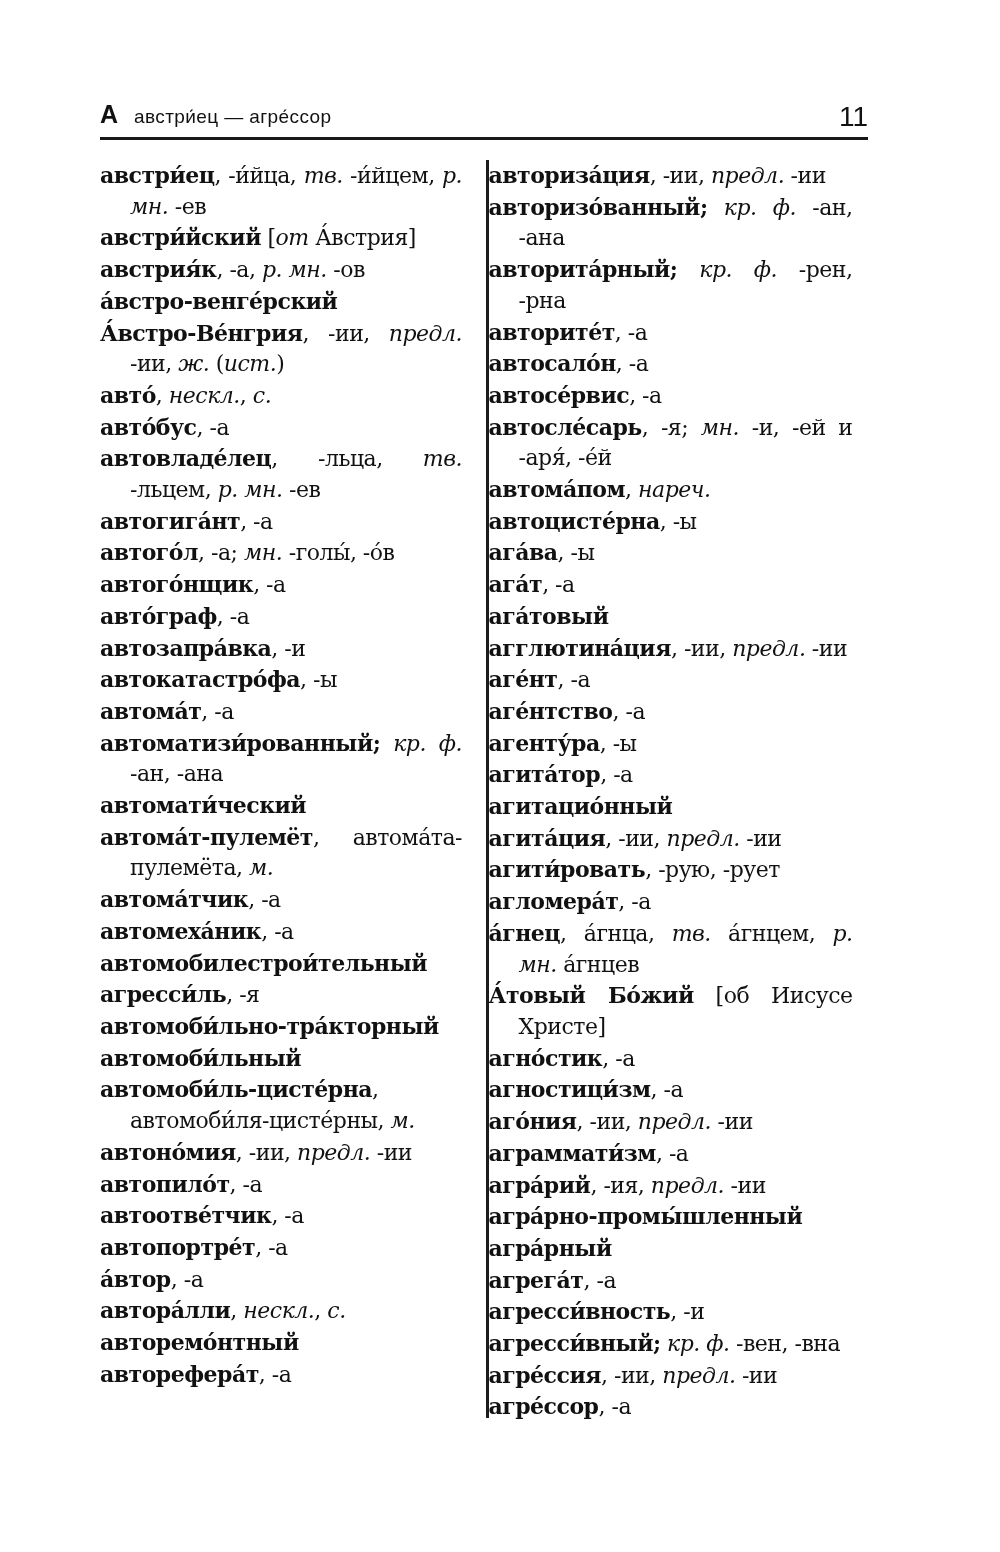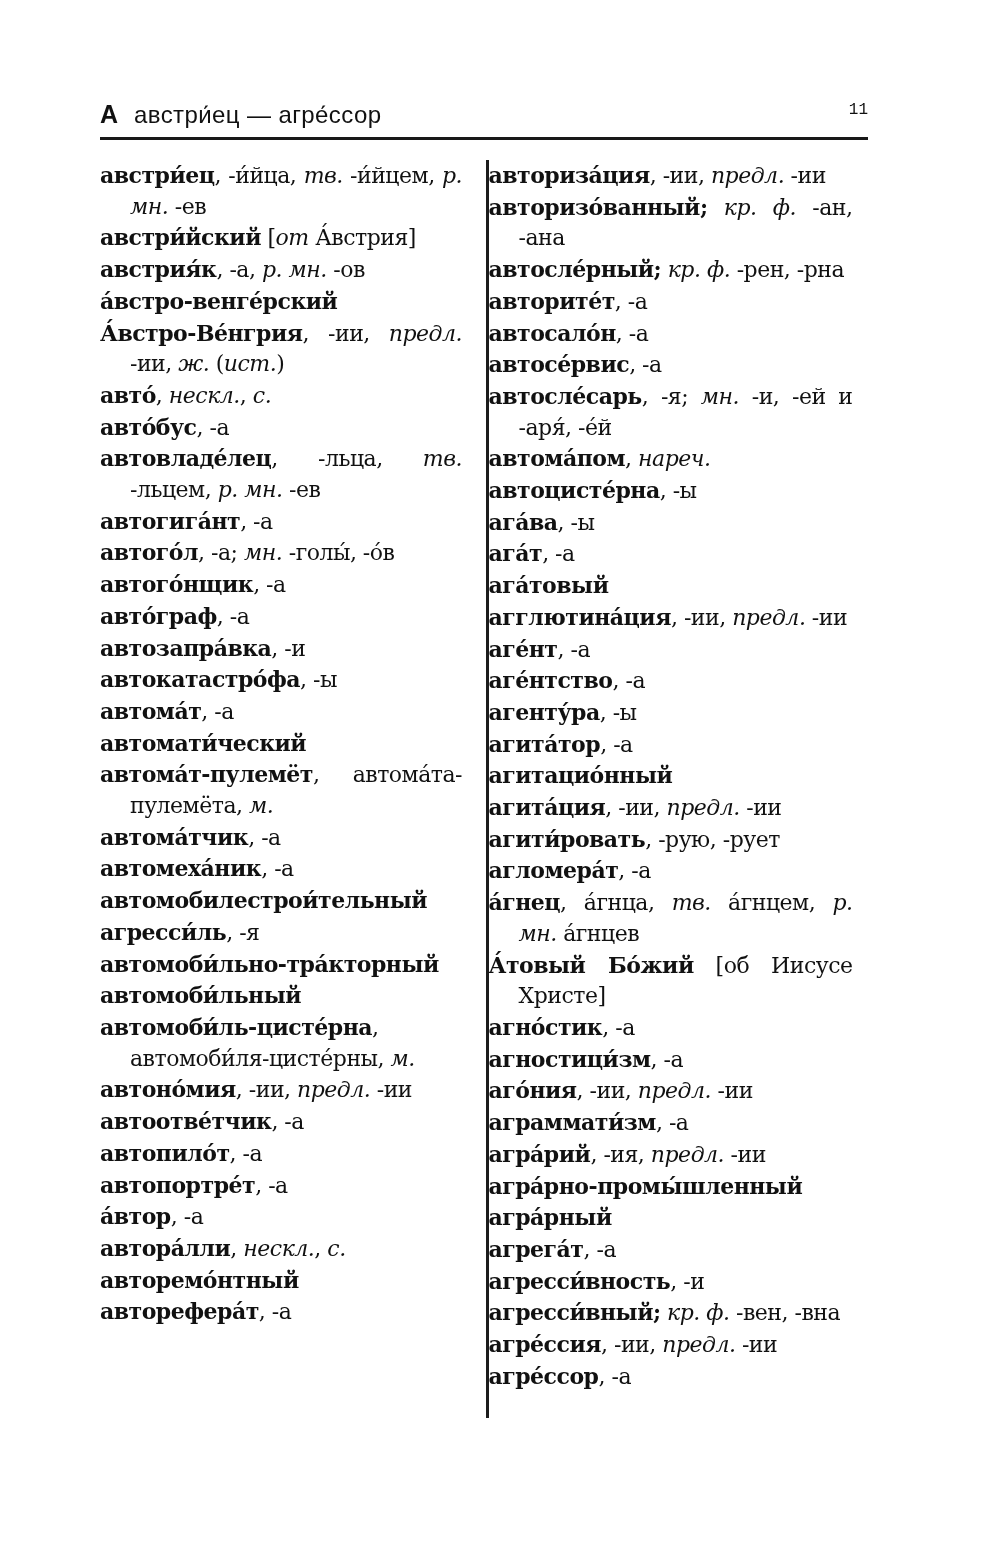--- a/index.html
+++ b/index.html
@@ -19,30 +19,29 @@
     top: 100px;
     width: 768px;
     height: 32px;
     font-family: "Liberation Sans", sans-serif;
   }
   .header .letter {
     font-weight: bold;
     font-size: 25px;
   }
   .header .range {
-    font-size: 24px;
+    font-size: 19px;
     margin-left: 16px;
     letter-spacing: 0.4px;
   }
   .header .pageno {
     position: absolute;
     right: 0;
     top: 1px;
-    font-size: 16px;
-    font-family: Liberation Mono, monospace;
+    font-size: 28px;
   }
   .rule {
     position: absolute;
     left: 100px;
     top: 137px;
     width: 768px;
     height: 3px;
     background: #181818;
   }
   .columns {
@@ -94,43 +93,44 @@
         <p class="entry"><span class="seg-b">авто́</span><span class="seg-n">, </span><span class="seg-i">нескл.</span><span class="seg-n">, </span><span class="seg-i">с.</span></p>
         <p class="entry"><span class="seg-b">авто́бус</span><span class="seg-n">, -а</span></p>
         <p class="entry"><span class="seg-b">автовладе́лец</span><span class="seg-n">, -льца, </span><span class="seg-i">тв.</span><span class="seg-n"> -льцем, </span><span class="seg-i">р. мн.</span><span class="seg-n"> -ев</span></p>
         <p class="entry"><span class="seg-b">автогига́нт</span><span class="seg-n">, -а</span></p>
         <p class="entry"><span class="seg-b">автого́л</span><span class="seg-n">, -а; </span><span class="seg-i">мн.</span><span class="seg-n"> -голы́, -о́в</span></p>
         <p class="entry"><span class="seg-b">автого́нщик</span><span class="seg-n">, -а</span></p>
         <p class="entry"><span class="seg-b">авто́граф</span><span class="seg-n">, -а</span></p>
         <p class="entry"><span class="seg-b">автозапра́вка</span><span class="seg-n">, -и</span></p>
         <p class="entry"><span class="seg-b">автокатастро́фа</span><span class="seg-n">, -ы</span></p>
         <p class="entry"><span class="seg-b">автома́т</span><span class="seg-n">, -а</span></p>
+        <p class="entry"><span class="seg-b">автоматизи́рованный;</span><span class="seg-n"> </span><span class="seg-i">кр. ф.</span><span class="seg-n"> -ан, -ана</span></p>
         <p class="entry"><span class="seg-b">автомати́ческий</span></p>
         <p class="entry"><span class="seg-b">автома́т-пулемёт</span><span class="seg-n">, автома́та-пулемёта, </span><span class="seg-i">м.</span></p>
         <p class="entry"><span class="seg-b">автома́тчик</span><span class="seg-n">, -а</span></p>
         <p class="entry"><span class="seg-b">автомеха́ник</span><span class="seg-n">, -а</span></p>
         <p class="entry"><span class="seg-b">автомобилестрои́тельный</span></p>
         <p class="entry"><span class="seg-b">агресси́ль</span><span class="seg-n">, -я</span></p>
         <p class="entry"><span class="seg-b">автомоби́льно-тра́кторный</span></p>
         <p class="entry"><span class="seg-b">автомоби́льный</span></p>
         <p class="entry"><span class="seg-b">автомоби́ль-цисте́рна</span><span class="seg-n">, автомоби́ля-цисте́рны, </span><span class="seg-i">м.</span></p>
         <p class="entry"><span class="seg-b">автоно́мия</span><span class="seg-n">, -ии, </span><span class="seg-i">предл.</span><span class="seg-n"> -ии</span></p>
+        <p class="entry"><span class="seg-b">автопило́т</span><span class="seg-n">, -а</span></p>
         <p class="entry"><span class="seg-b">автоотве́тчик</span><span class="seg-n">, -а</span></p>
-        <p class="entry"><span class="seg-b">автопило́т</span><span class="seg-n">, -а</span></p>
         <p class="entry"><span class="seg-b">автопортре́т</span><span class="seg-n">, -а</span></p>
         <p class="entry"><span class="seg-b">а́втор</span><span class="seg-n">, -а</span></p>
         <p class="entry"><span class="seg-b">автора́лли</span><span class="seg-n">, </span><span class="seg-i">нескл.</span><span class="seg-n">, </span><span class="seg-i">с.</span></p>
         <p class="entry"><span class="seg-b">авторемо́нтный</span></p>
         <p class="entry"><span class="seg-b">авторефера́т</span><span class="seg-n">, -а</span></p>
       </div>
     <div class="divider"></div>
     <div class="col col-right">
         <p class="entry"><span class="seg-b">авториза́ция</span><span class="seg-n">, -ии, </span><span class="seg-i">предл.</span><span class="seg-n"> -ии</span></p>
         <p class="entry"><span class="seg-b">авторизо́ванный;</span><span class="seg-n"> </span><span class="seg-i">кр. ф.</span><span class="seg-n"> -ан, -ана</span></p>
-        <p class="entry"><span class="seg-b">автосле́рный;</span><span class="seg-n"> </span><span class="seg-i">кр. ф.</span><span class="seg-n"> -рен, -рна</span></p>
+        <p class="entry"><span class="seg-b">авторита́рный;</span><span class="seg-n"> </span><span class="seg-i">кр. ф.</span><span class="seg-n"> -рен, -рна</span></p>
         <p class="entry"><span class="seg-b">авторите́т</span><span class="seg-n">, -а</span></p>
         <p class="entry"><span class="seg-b">автосало́н</span><span class="seg-n">, -а</span></p>
         <p class="entry"><span class="seg-b">автосе́рвис</span><span class="seg-n">, -а</span></p>
         <p class="entry"><span class="seg-b">автосле́сарь</span><span class="seg-n">, -я; </span><span class="seg-i">мн.</span><span class="seg-n"> -и, -ей и -аря́, -е́й</span></p>
         <p class="entry"><span class="seg-b">автома́пом</span><span class="seg-n">, </span><span class="seg-i">нареч.</span></p>
         <p class="entry"><span class="seg-b">автоцисте́рна</span><span class="seg-n">, -ы</span></p>
         <p class="entry"><span class="seg-b">ага́ва</span><span class="seg-n">, -ы</span></p>
         <p class="entry"><span class="seg-b">ага́т</span><span class="seg-n">, -а</span></p>
         <p class="entry"><span class="seg-b">ага́товый</span></p>
         <p class="entry"><span class="seg-b">агглютина́ция</span><span class="seg-n">, -ии, </span><span class="seg-i">предл.</span><span class="seg-n"> -ии</span></p>

